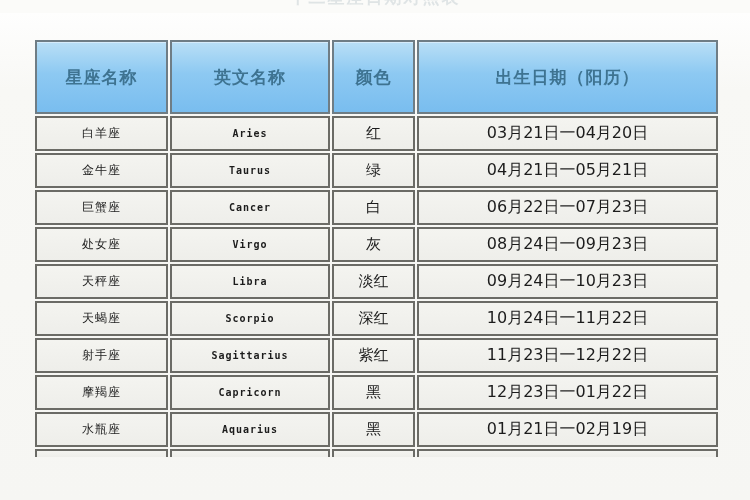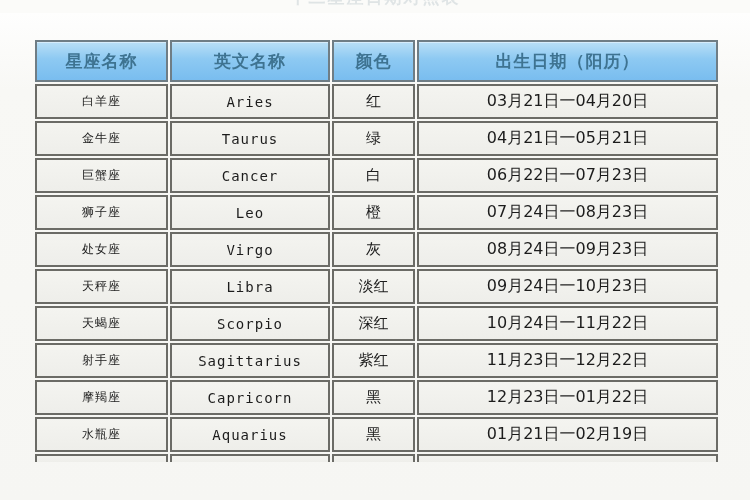--- a/index.html
+++ b/index.html
@@ -71,21 +71,21 @@
     background: linear-gradient(180deg, #b9dff6 0%, #8dc9f2 45%, #79bdef 100%);
     border: 2px solid #6f7d85;
     color: #3e7391;
     font-family: "DejaVu Sans", sans-serif;
     font-size: 17px;
     font-weight: bold;
     letter-spacing: 1px;
     text-align: center;
     vertical-align: middle;
     box-shadow: inset 0 1px 0 #d6ecfb;
-    padding: 0;
+    padding: 16px;
   }
 
   tbody td {
     height: 31px;
     background: linear-gradient(180deg, #f4f4f0 0%, #eeeeea 100%);
     border: 2px solid #6b6b66;
     text-align: center;
     vertical-align: middle;
     color: #1c1c1c;
     padding: 0;
@@ -93,22 +93,23 @@
     white-space: nowrap;
   }
 
   tbody td.cn {
     font-family: "DejaVu Sans", sans-serif;
     font-size: 12px;
     letter-spacing: 1px;
   }
   tbody td.en {
     font-family: "DejaVu Sans Mono", monospace;
-    font-size: 14px;
+    font-size: 10px;
     letter-spacing: 1px;
+    font-weight: bold;
   }
   tbody td.color {
     font-family: "DejaVu Sans", sans-serif;
     font-size: 15px;
     letter-spacing: 0px;
   }
   tbody td.date {
     font-family: "DejaVu Sans", sans-serif;
     font-size: 16px;
     letter-spacing: 0px;
@@ -163,26 +164,20 @@
         </tr>
 
 
         <tr>
           <td class="cn">巨蟹座</td>
           <td class="en">Cancer</td>
           <td class="color">白</td>
           <td class="date">06月22日一07月23日</td>
         </tr>
 
-        <tr>
-          <td class="cn">狮子座</td>
-          <td class="en">Leo</td>
-          <td class="color">橙</td>
-          <td class="date">07月24日一08月23日</td>
-        </tr>
 
         <tr>
           <td class="cn">处女座</td>
           <td class="en">Virgo</td>
           <td class="color">灰</td>
           <td class="date">08月24日一09月23日</td>
         </tr>
 
         <tr>
           <td class="cn">天秤座</td>

